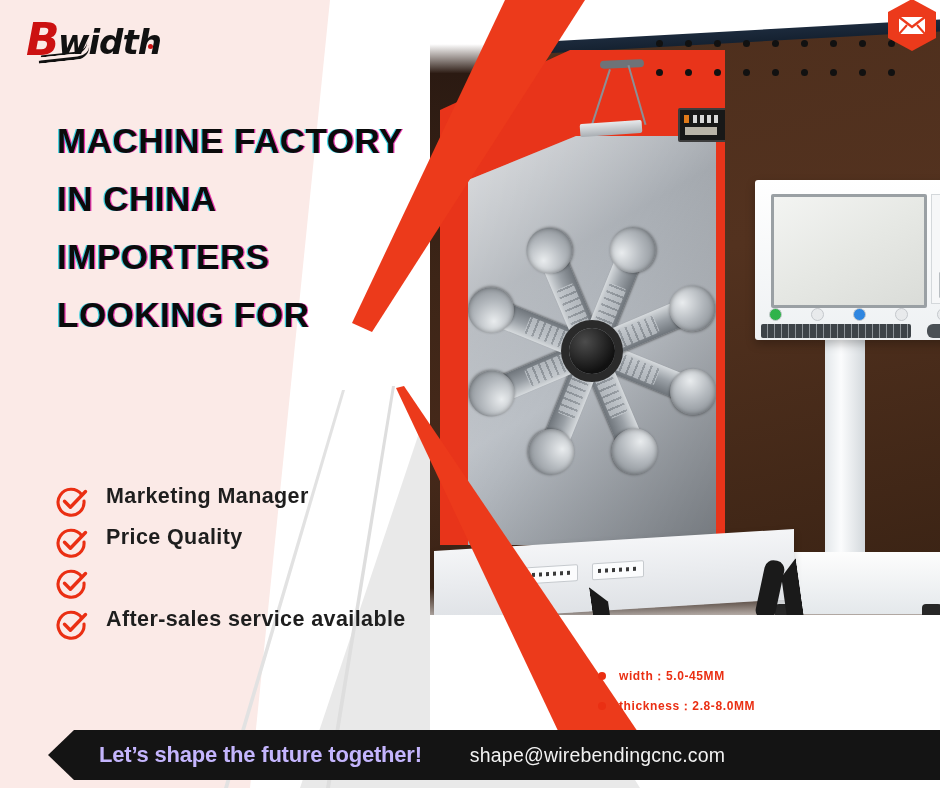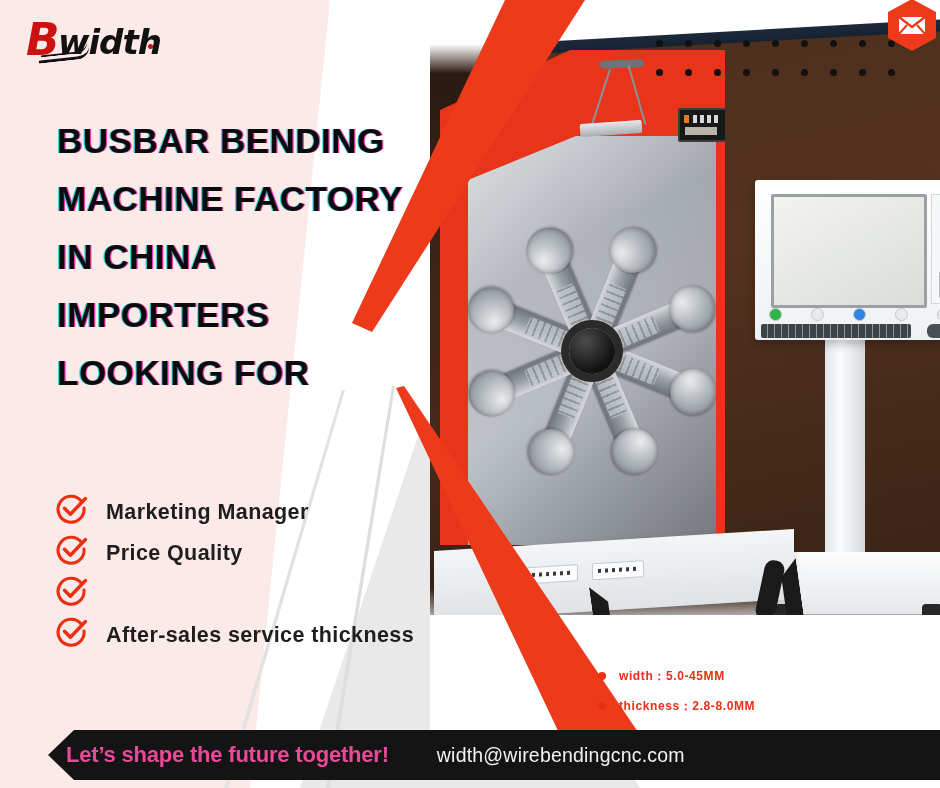--- a/index.html
+++ b/index.html
@@ -490,21 +490,21 @@
 
   
   .features {
     position: absolute;
     left: 55px;
     top: 484px;
     z-index: 40;
   }
   .feature {
     display: flex;
-    align-items: flex-end;
+    align-items: flex-start;
     height: 41px;
   }
   .check-icon {
     width: 34px;
     height: 34px;
     flex: 0 0 34px;
     margin-right: 17px;
   }
   .feature-label {
     font-size: 21.5px;
@@ -546,22 +546,22 @@
     top: 730px;
     width: 892px;
     height: 50px;
     z-index: 45;
     background: #141414;
     clip-path: polygon(26px 0, 892px 0, 892px 50px, 26px 50px, 0 25px);
     display: flex;
     align-items: center;
   }
   .footer-tagline {
-    margin-left: 18px;
-    color: #ec4899;
+    margin-left: 51px;
+    color: #c4b5fd;
     font-size: 22px;
     font-weight: bold;
     letter-spacing: -.2px;
     white-space: nowrap;
   }
   .footer-email {
     margin-left: 48px;
     color: #f2f2f2;
     font-size: 19.5px;
     font-weight: normal;
@@ -684,21 +684,20 @@
 
   <div class="logo">
     <span class="logo-b">B</span>
     <span class="logo-swoosh"></span>
     <span class="logo-swoosh2"></span>
     <span class="logo-elan">width</span>
     <span class="logo-dot"></span>
   </div>
 
   <div class="headline">
-    <div>BUSBAR BENDING</div>
     <div>MACHINE FACTORY</div>
     <div>IN CHINA</div>
     <div>IMPORTERS</div>
     <div>LOOKING FOR</div>
   </div>
 
   <div class="features">
     <div class="feature">
       <span class="check-icon">
         <svg viewBox="0 0 34 34" width="34" height="34">
@@ -725,38 +724,38 @@
         </svg>
       </span>
     </div>
     <div class="feature">
       <span class="check-icon">
         <svg viewBox="0 0 34 34" width="34" height="34">
           <path d="M26.5 10.5 A13 13 0 1 0 29 17" fill="none" stroke="#ea2f13" stroke-width="3.1" stroke-linecap="round"></path>
           <path d="M9.5 17.2 L15.4 23.2 L30.5 7.5" fill="none" stroke="#ea2f13" stroke-width="3.4" stroke-linecap="round" stroke-linejoin="round"></path>
         </svg>
       </span>
-      <span class="feature-label">After-sales service thickness</span>
+      <span class="feature-label">After-sales service available</span>
     </div>
   </div>
 
   <div class="specs">
     <div class="spec-line">
       <span class="spec-bullet"></span>
       <span>width：5.0-45MM</span>
     </div>
     <div class="spec-line">
       <span class="spec-bullet"></span>
       <span>thickness：2.8-8.0MM</span>
     </div>
   </div>
 
   <div class="footer">
     <span class="footer-tagline">Let’s shape the future together!</span>
-    <span class="footer-email">width@wirebendingcnc.com</span>
+    <span class="footer-email">shape@wirebendingcnc.com</span>
   </div>
   <span class="mail-hex">
     <svg viewBox="0 0 56 56" width="56" height="56">
       <polygon points="28,2 52,15 52,41 28,54 4,41 4,15" fill="#ec3a1b"></polygon>
       <rect x="15" y="20" width="26" height="17" fill="#ffffff"></rect>
       <polyline points="15,20 28,30 41,20" fill="none" stroke="#ec3a1b" stroke-width="2.4"></polyline>
       <polyline points="15,37 23,28" fill="none" stroke="#ec3a1b" stroke-width="2"></polyline>
       <polyline points="41,37 33,28" fill="none" stroke="#ec3a1b" stroke-width="2"></polyline>
     </svg>
   </span>

